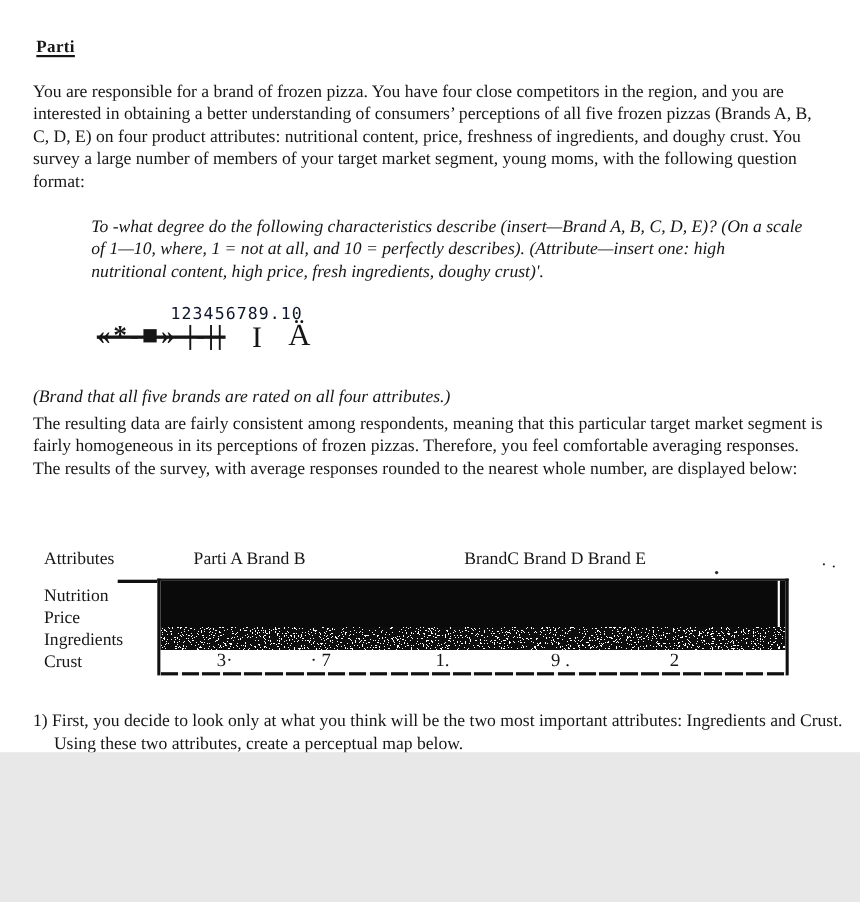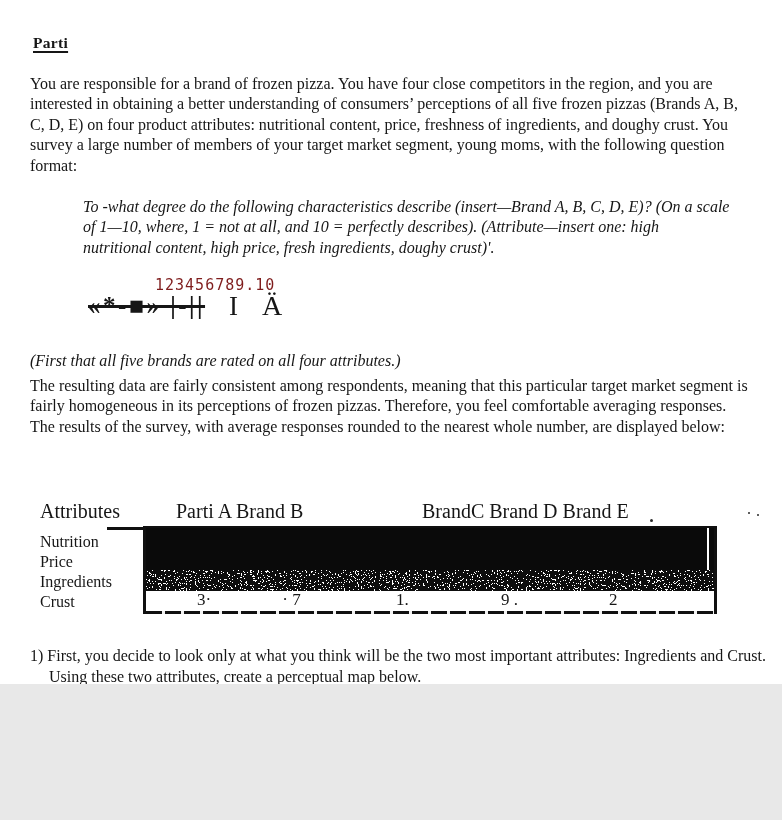--- a/index.html
+++ b/index.html
@@ -11,35 +11,35 @@
   .part-title{
     left:33px;top:34px;font-size:15.5px;font-weight:bold;
     text-decoration:underline;text-decoration-thickness:1.5px;text-underline-offset:3px;
     letter-spacing:.3px;
   }
   .para{font-size:16px;line-height:20.4px;}
   .intro{left:30px;top:74px;width:724px;}
   .survey{left:83px;top:197px;width:648px;font-style:italic;}
   .digits{
     left:155px;top:276px;font-family:"DejaVu Sans Mono",monospace;
-    font-size:15px;letter-spacing:1px;color:#7f1d1d;
+    font-size:15px;letter-spacing:1px;color:#0f172a;
   }
   .glyphrow{
     left:88px;top:290px;display:flex;align-items:center;gap:24px;
     font-family:"Liberation Serif","DejaVu Sans",serif;white-space:nowrap;
   }
   .struck{
     font-size:25px;font-weight:bold;letter-spacing:2.5px;
     text-decoration:line-through;text-decoration-thickness:2.5px;
   }
   .glyph-mid{font-size:27px;font-weight:500;}
   .glyph-end{font-size:28px;font-weight:500;}
   .note{left:30px;top:351px;width:700px;font-style:italic;}
   .results{left:30px;top:376px;width:724px;}
-  .th{font-size:20px;top:500px;}
+  .th{font-size:16px;top:500px;}
   .th-attr{left:40px;}
   .th-ab{left:176px;}
   .th-cde{left:422px;}
   .rowlabels{left:40px;top:532px;font-size:16px;line-height:20px;}
   
   .top-stub{left:107px;top:527px;width:38px;height:3px;background:#101010;}
   .tbox{
     left:143px;top:526px;width:574px;height:88px;box-sizing:border-box;
     border-top:2px solid #101010;border-left:3px solid #101010;border-right:3px solid #101010;
     background:#fff;
@@ -72,21 +72,21 @@
   <div class="abs para survey">To -what degree do the following characteristics describe (insert—Brand A, B, C, D, E)? (On a scale of 1—10, where, 1 = not at all, and 10 = perfectly describes).  (Attribute—insert one: high nutritional content, high price, fresh ingredients, doughy crust)'.</div>
 
   <div class="abs digits">123456789.10</div>
 
   <div class="abs glyphrow">
     <span class="struck">«*-■» |-||</span>
     <span class="glyph-mid">I</span>
     <span class="glyph-end">Ä</span>
   </div>
 
-  <div class="abs para note">(First that all five brands are rated on all four attributes.)</div>
+  <div class="abs para note">(Brand that all five brands are rated on all four attributes.)</div>
 
   <div class="abs para results">The resulting data are fairly consistent among respondents, meaning that this particular target market segment is fairly homogeneous in its perceptions of frozen pizzas. Therefore, you feel comfortable averaging responses. The results of the survey, with average responses rounded to the nearest whole number, are displayed below:</div>
 
   <div class="abs th th-attr">Attributes</div>
   <div class="abs th th-ab">Parti A Brand B</div>
   <div class="abs th th-cde">BrandC Brand D Brand E</div>
 
   <div class="abs rowlabels">
     <div>Nutrition</div>
     <div>Price</div>

